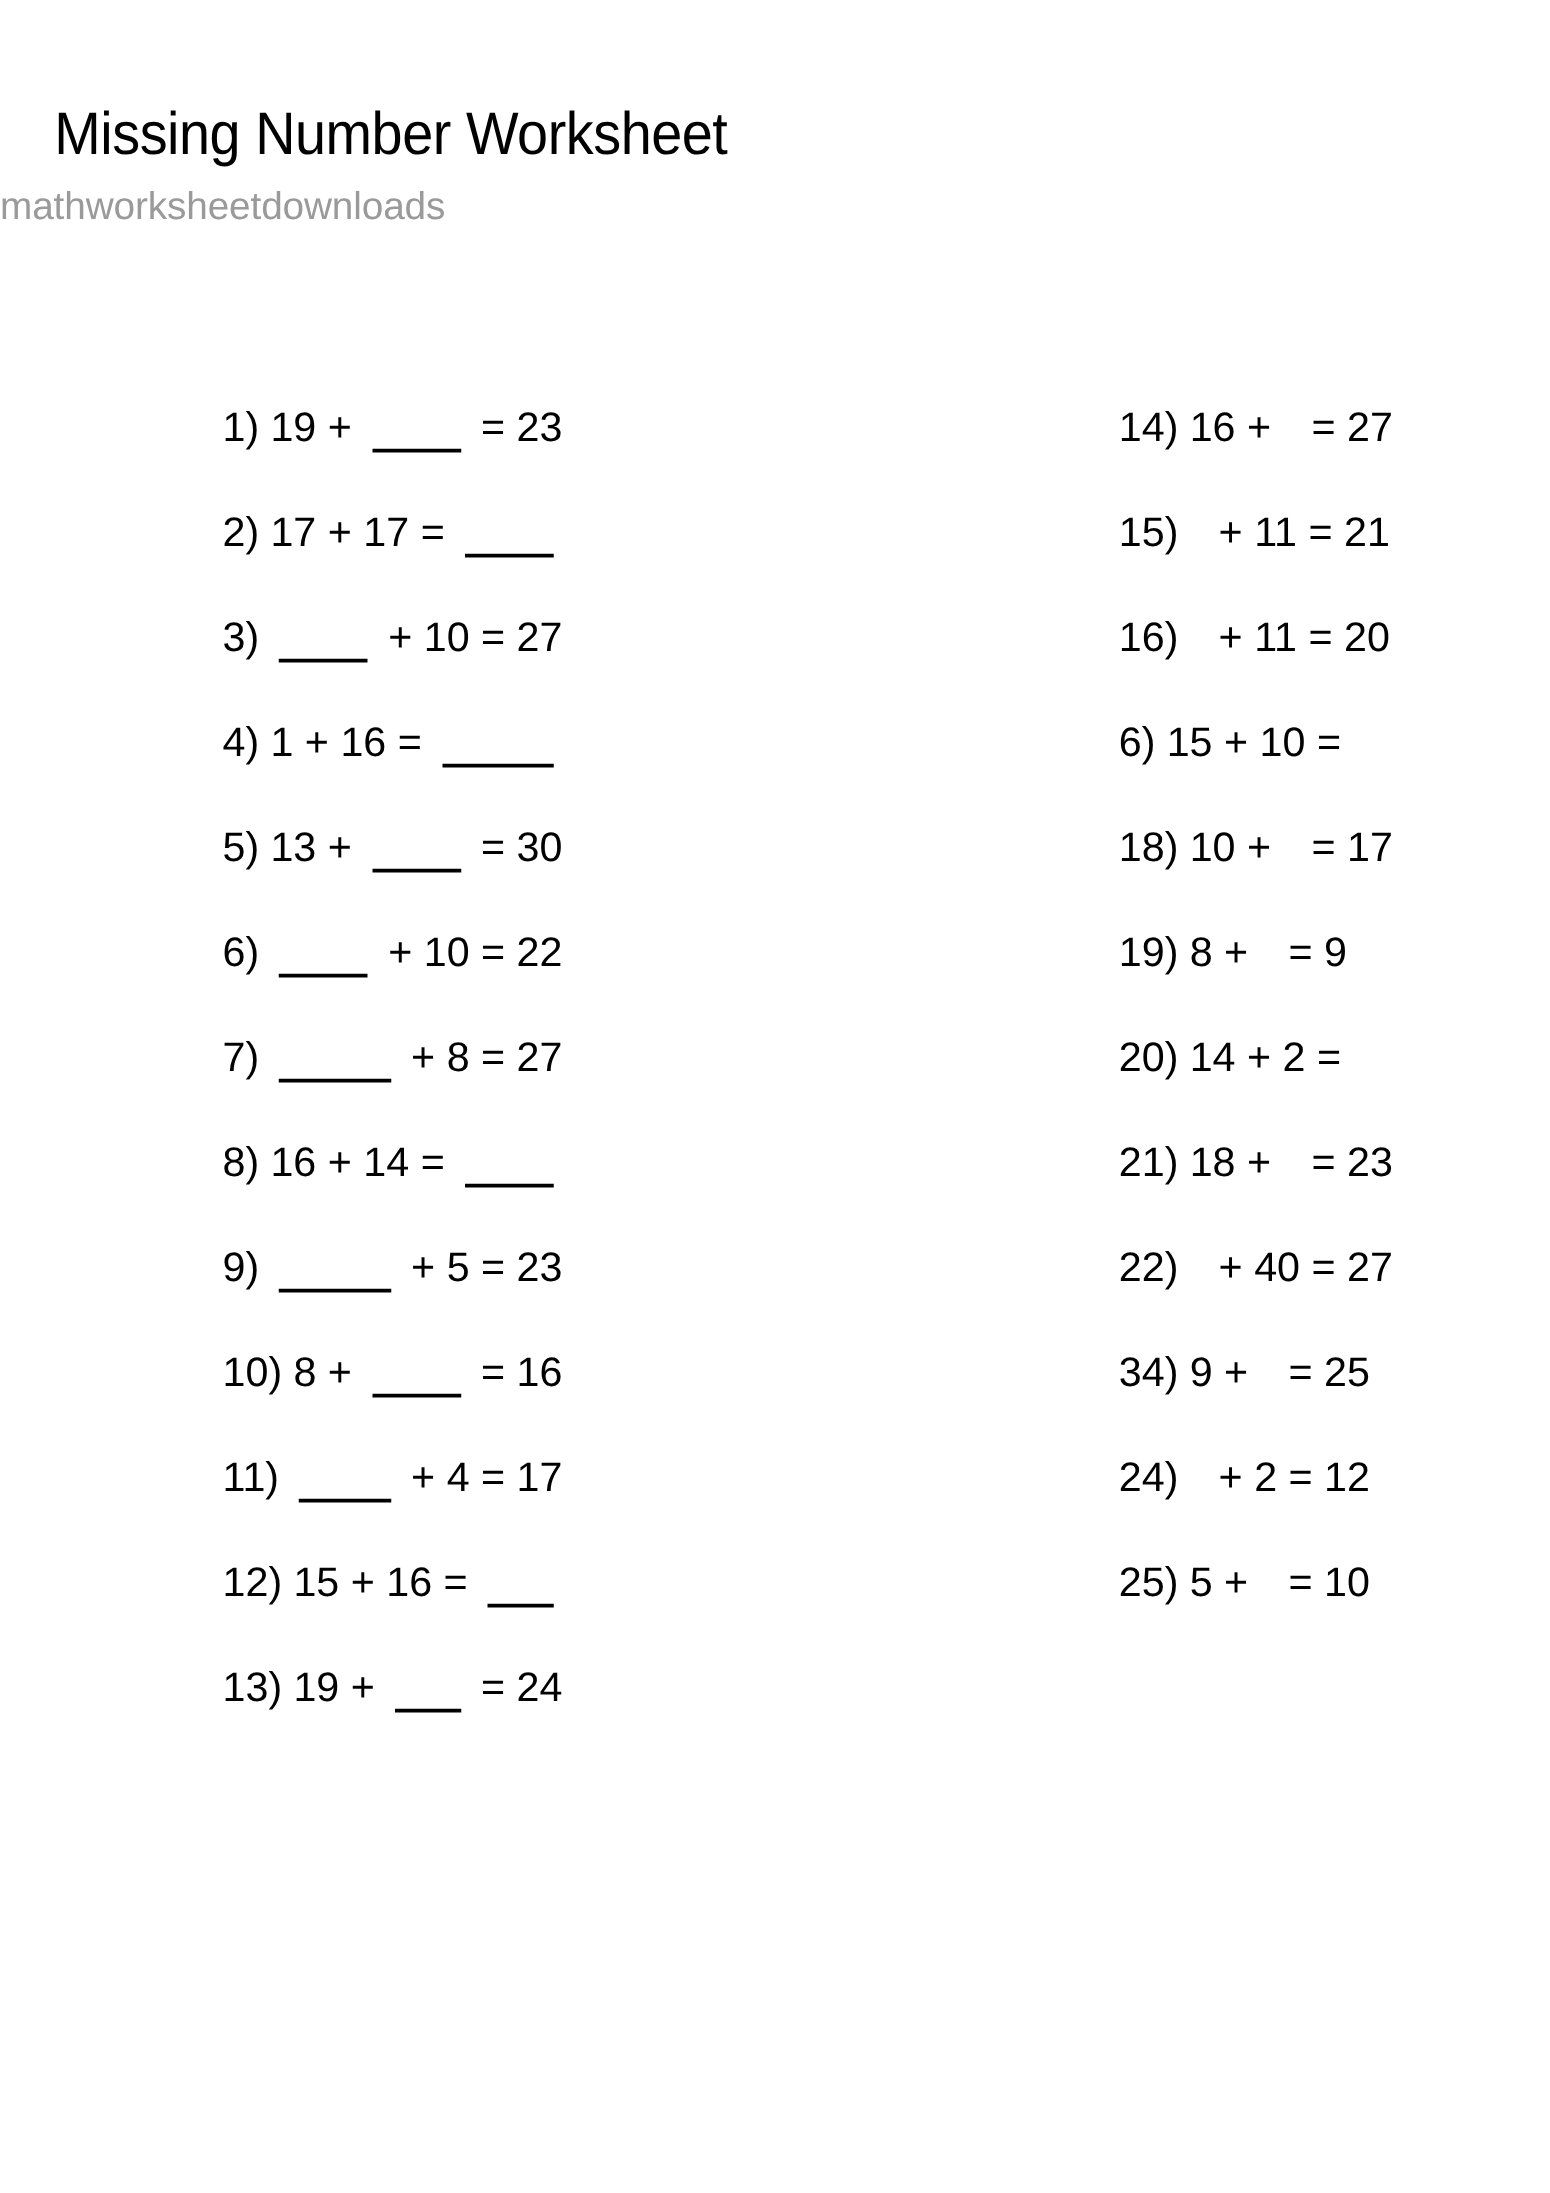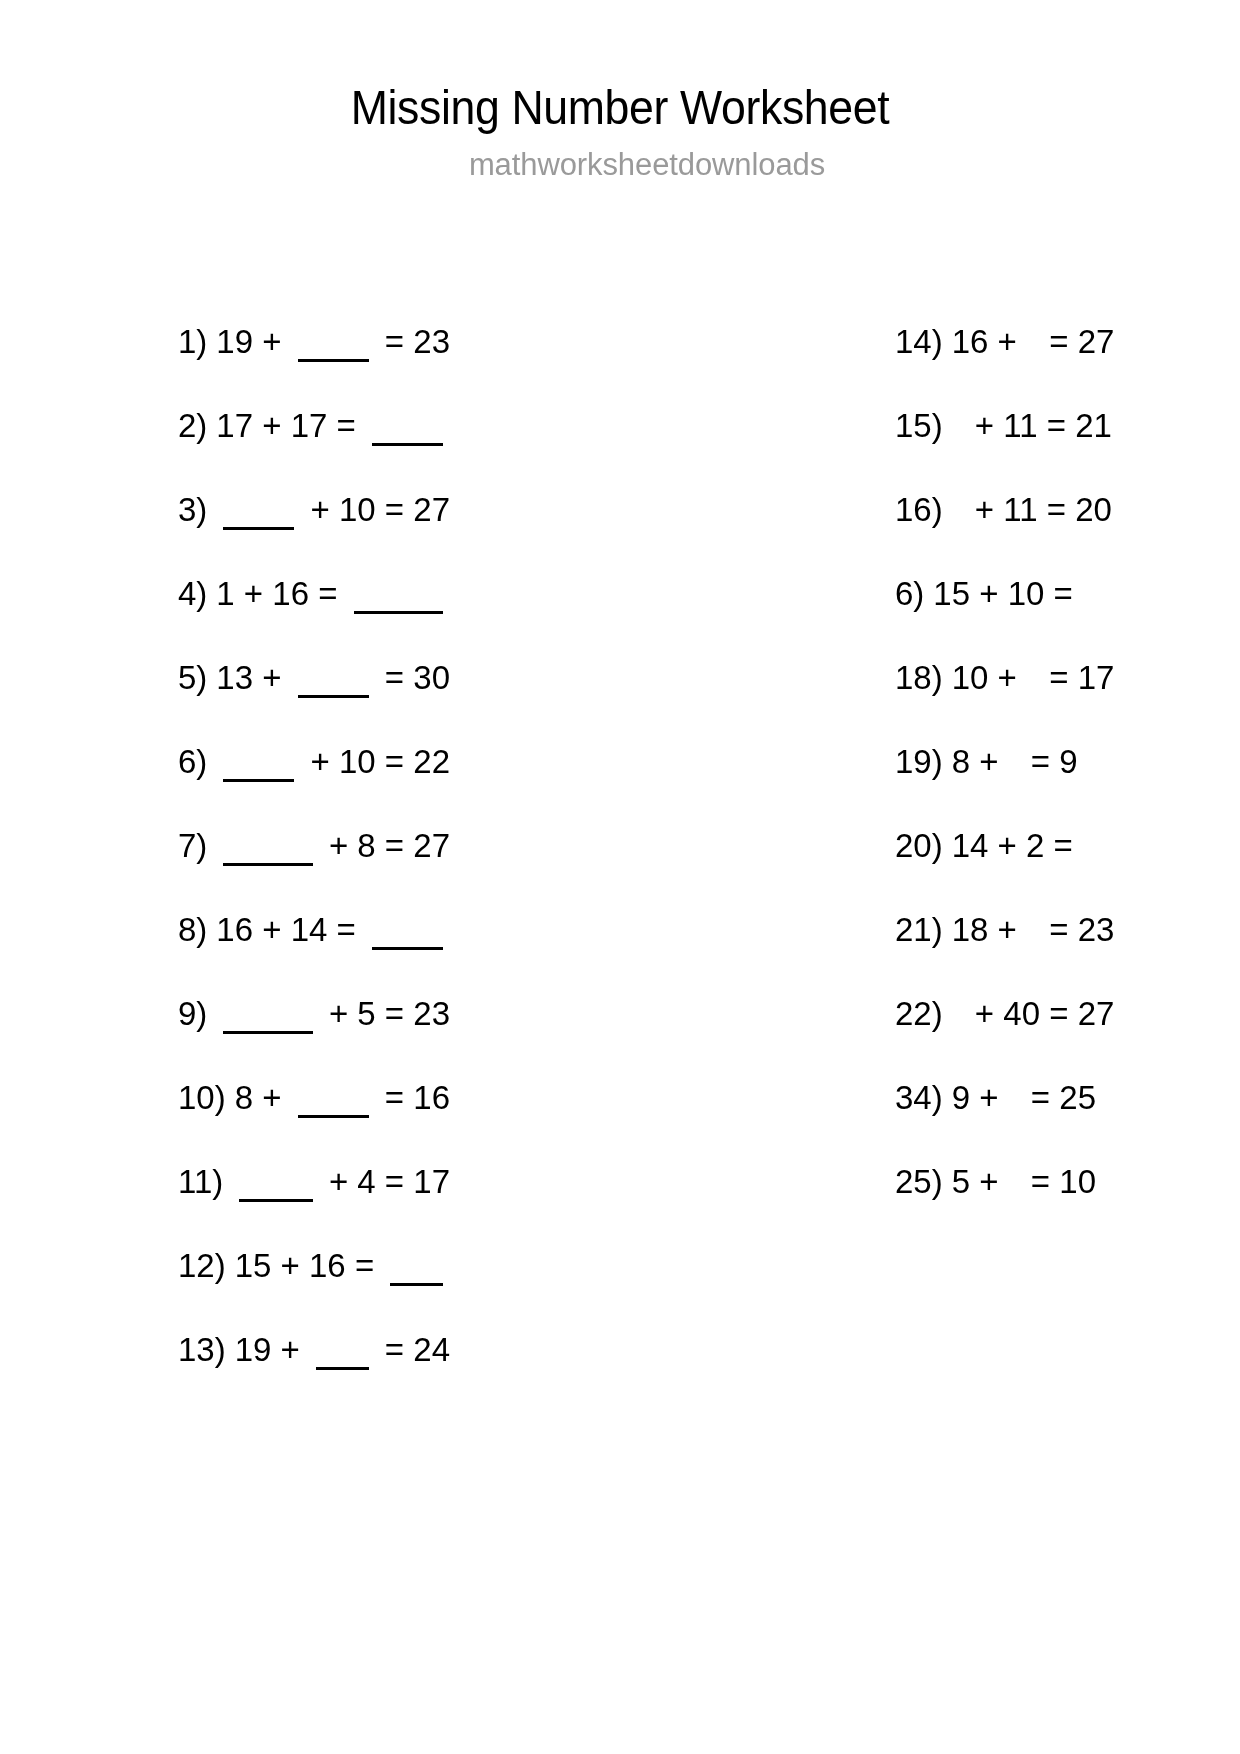--- a/index.html
+++ b/index.html
@@ -18,39 +18,37 @@
   .page {
     position: relative;
     width: 1240px;
     height: 1754px;
     box-sizing: border-box;
   }
 
   
   .header {
     padding-top: 82px;
-    text-align: center;
   }
   .worksheet-title {
     font-size: 48px;
     line-height: 1.08;
     font-weight: 400;
     letter-spacing: -0.4px;
     color: #000000;
     margin: 0;
     transform: scaleX(0.93);
     transform-origin: center;
   }
   .worksheet-subtitle {
     font-size: 31px;
     line-height: 1.1;
     font-weight: 400;
     color: #9a9a9a;
     margin: 14px 0 0 0;
-    padding-left: 54px;
     letter-spacing: -0.1px;
   }
 
   
   .problems {
     position: absolute;
     top: 300px;
     left: 0;
     width: 1240px;
     display: flex;
@@ -226,20 +224,25 @@
           <span class="blank"></span>
           <span class="expr-part"> + 40 = 27</span>
         </div>
         <div class="problem">
           <span class="problem-number">34)</span>
           <span class="expr-part">9 + </span>
           <span class="blank"></span>
           <span class="expr-part"> = 25</span>
         </div>
         <div class="problem">
+          <span class="problem-number">24)</span>
+          <span class="blank"></span>
+          <span class="expr-part"> + 2 = 12</span>
+        </div>
+        <div class="problem">
           <span class="problem-number">25)</span>
           <span class="expr-part">5 + </span>
           <span class="blank"></span>
           <span class="expr-part"> = 10</span>
         </div>
       </div>
   </div>
 
 </div>
 

